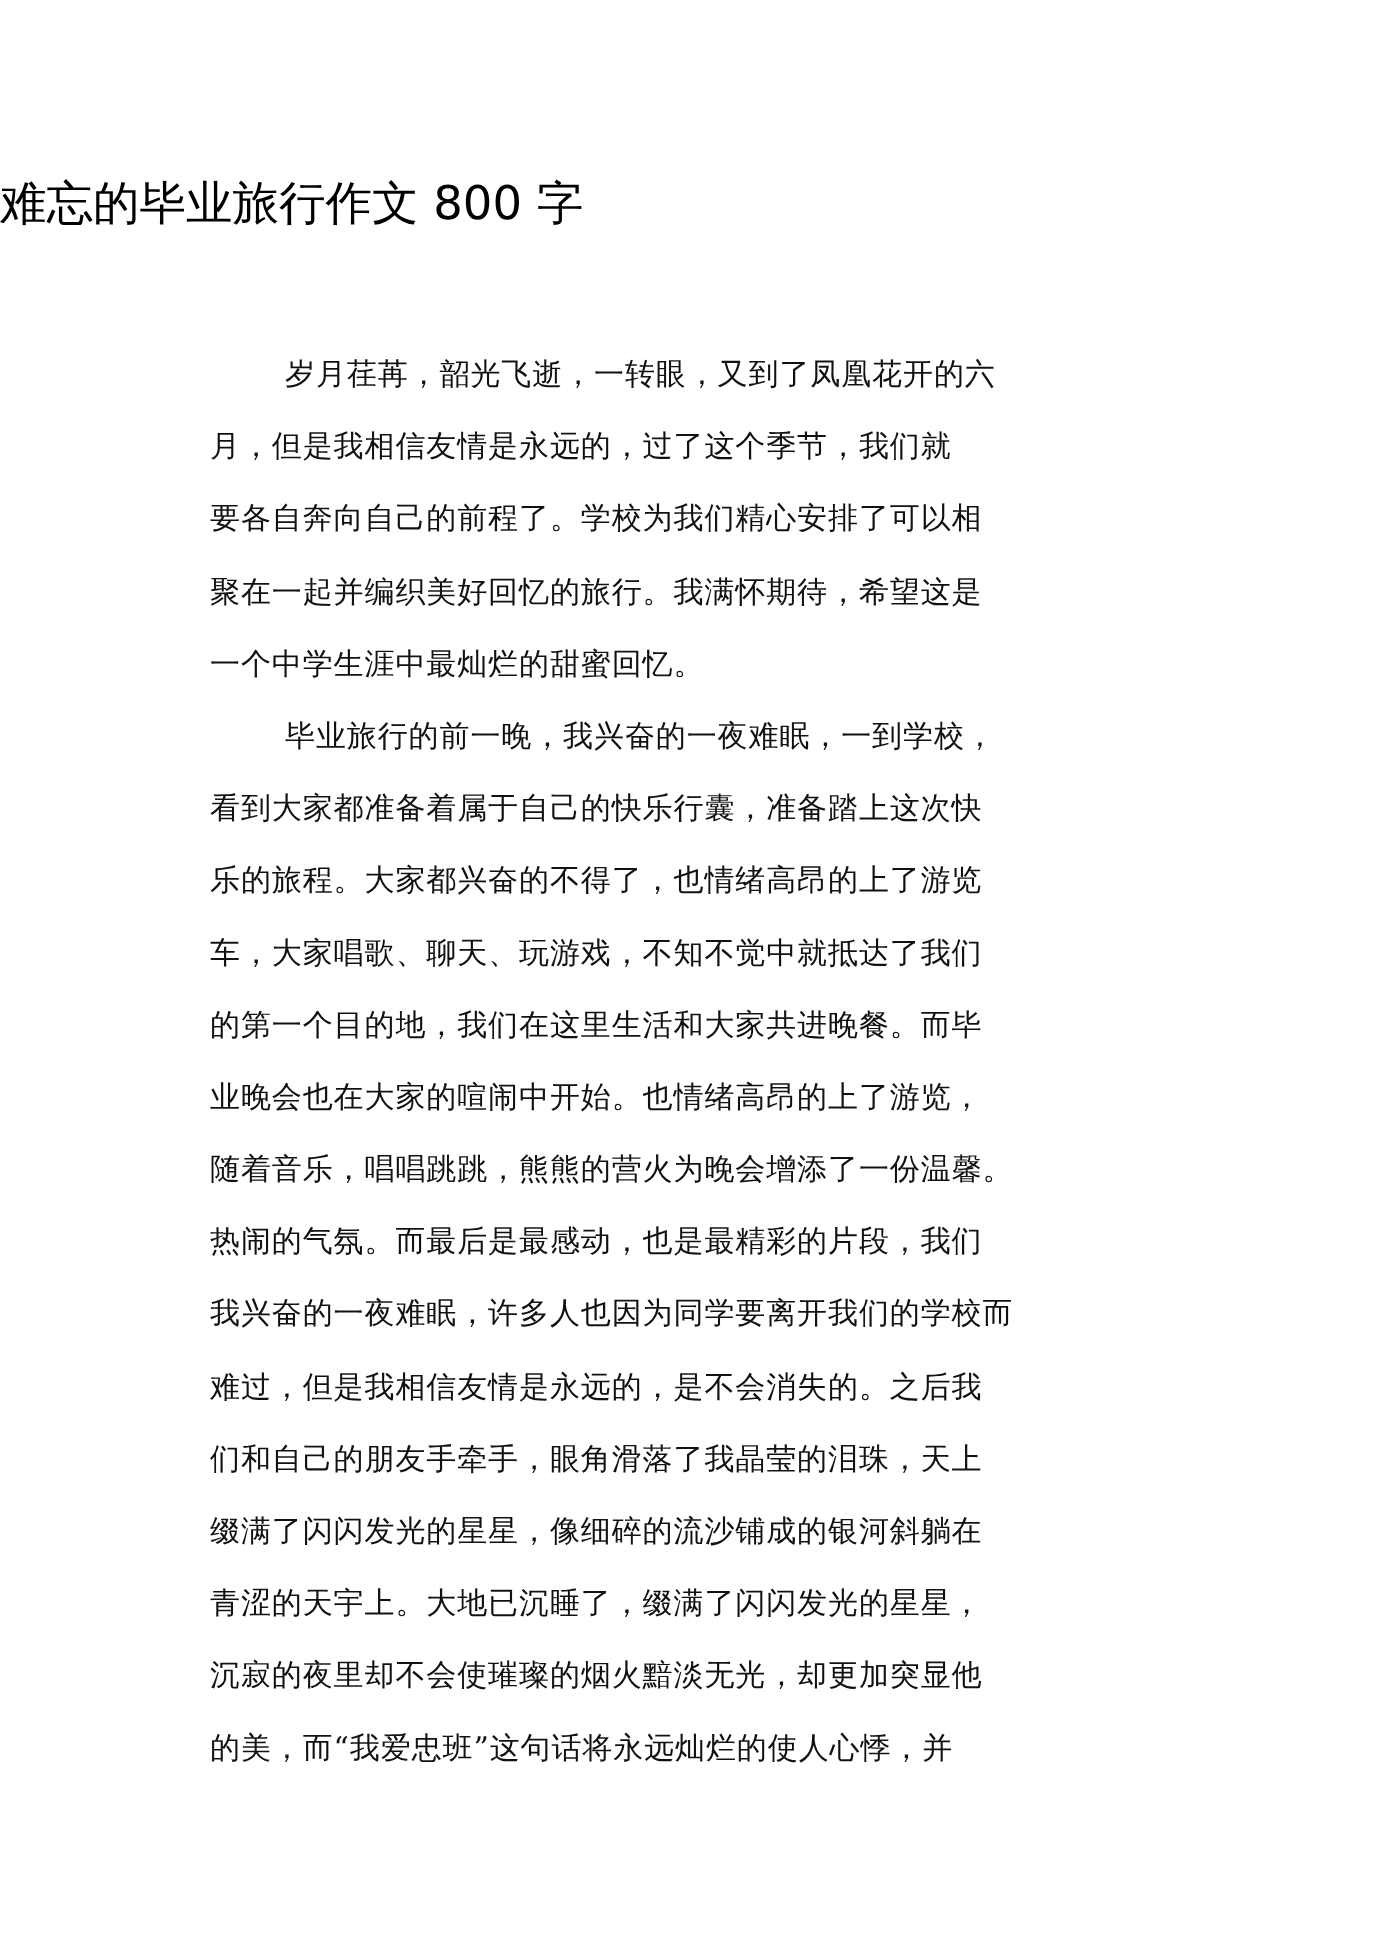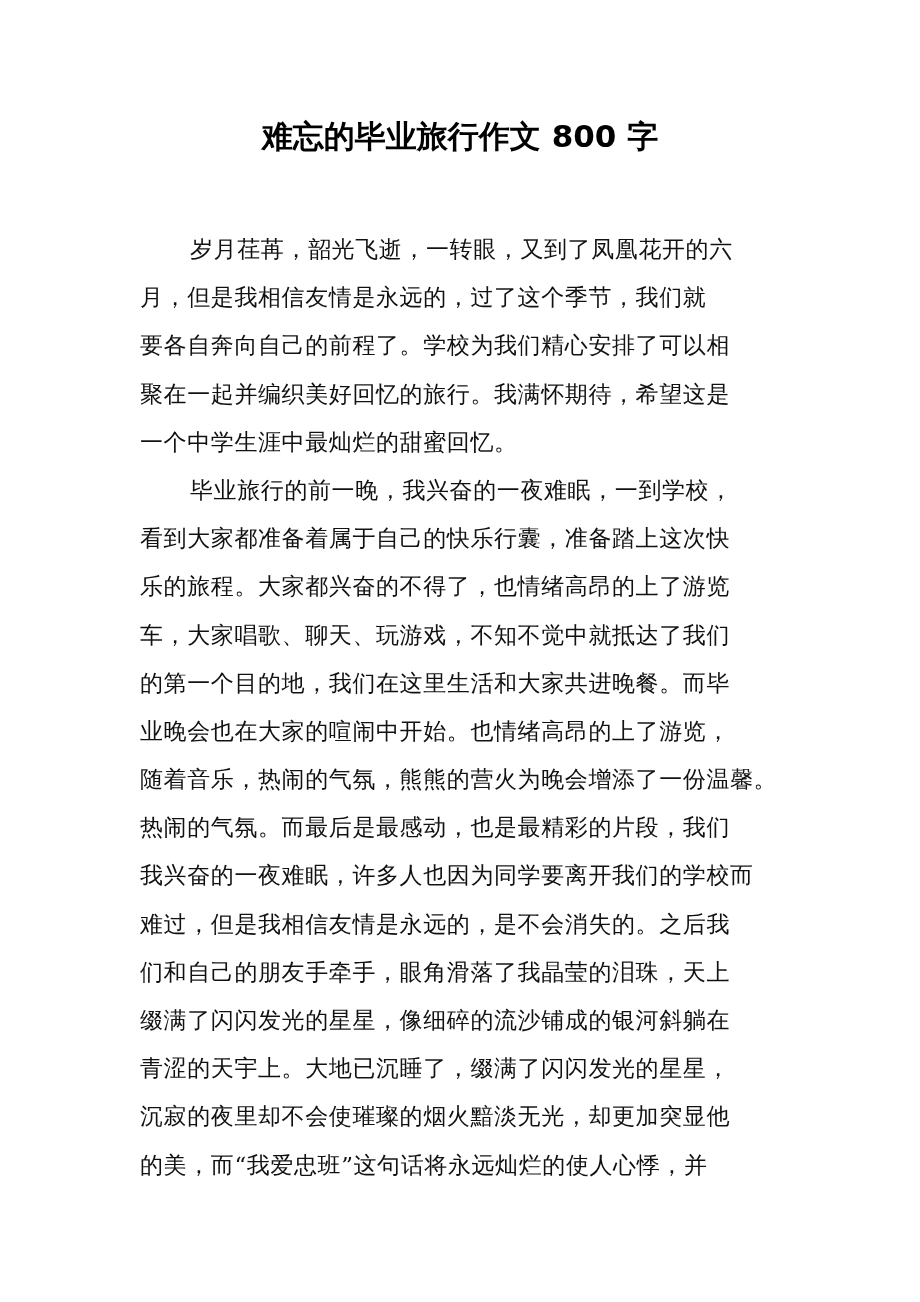--- a/index.html
+++ b/index.html
@@ -19,40 +19,39 @@
       top: 0;
       width: 920px;
       height: 1302px;
       background: #ffffff;
     }
     .title {
       position: absolute;
       left: 0;
       top: 112px;
       width: 920px;
-      text-align: center;
       font-family: "DejaVu Sans", "Liberation Sans", sans-serif;
-      font-weight: bold;
+      font-weight: normal;
       font-size: 31px;
       line-height: 48px;
       color: #000000;
       letter-spacing: 0px;
     }
     .body-text {
       position: absolute;
       left: 140px;
       top: 225px;
       width: 620px;
     }
     .line {
       display: block;
       height: 48.2px;
       line-height: 48.2px;
       font-family: "DejaVu Serif", "Liberation Serif", serif;
-      font-size: 23px;
+      font-size: 20px;
       color: #111111;
       white-space: nowrap;
       letter-spacing: 0.6px;
     }
     .line.indent {
       padding-left: 50px;
     }
   </style>
 </head>
 <body>
@@ -67,21 +66,21 @@
     <span class="line">要各自奔向自己的前程了。学校为我们精心安排了可以相</span>
     <span class="line">聚在一起并编织美好回忆的旅行。我满怀期待，希望这是</span>
     <span class="line">一个中学生涯中最灿烂的甜蜜回忆。</span>
 
     <span class="line indent">毕业旅行的前一晚，我兴奋的一夜难眠，一到学校，</span>
     <span class="line">看到大家都准备着属于自己的快乐行囊，准备踏上这次快</span>
     <span class="line">乐的旅程。大家都兴奋的不得了，也情绪高昂的上了游览</span>
     <span class="line">车，大家唱歌、聊天、玩游戏，不知不觉中就抵达了我们</span>
     <span class="line">的第一个目的地，我们在这里生活和大家共进晚餐。而毕</span>
     <span class="line">业晚会也在大家的喧闹中开始。也情绪高昂的上了游览，</span>
-    <span class="line">随着音乐，热闹的气氛，熊熊的营火为晚会增添了一份温馨。</span>
+    <span class="line">随着音乐，唱唱跳跳，熊熊的营火为晚会增添了一份温馨。</span>
     <span class="line">热闹的气氛。而最后是最感动，也是最精彩的片段，我们</span>
     <span class="line">我兴奋的一夜难眠，许多人也因为同学要离开我们的学校而</span>
     <span class="line">难过，但是我相信友情是永远的，是不会消失的。之后我</span>
     <span class="line">们和自己的朋友手牵手，眼角滑落了我晶莹的泪珠，天上</span>
     <span class="line">缀满了闪闪发光的星星，像细碎的流沙铺成的银河斜躺在</span>
     <span class="line">青涩的天宇上。大地已沉睡了，缀满了闪闪发光的星星，</span>
     <span class="line">沉寂的夜里却不会使璀璨的烟火黯淡无光，却更加突显他</span>
     <span class="line">的美，而“我爱忠班”这句话将永远灿烂的使人心悸，并</span>
   </div>
 </div>

